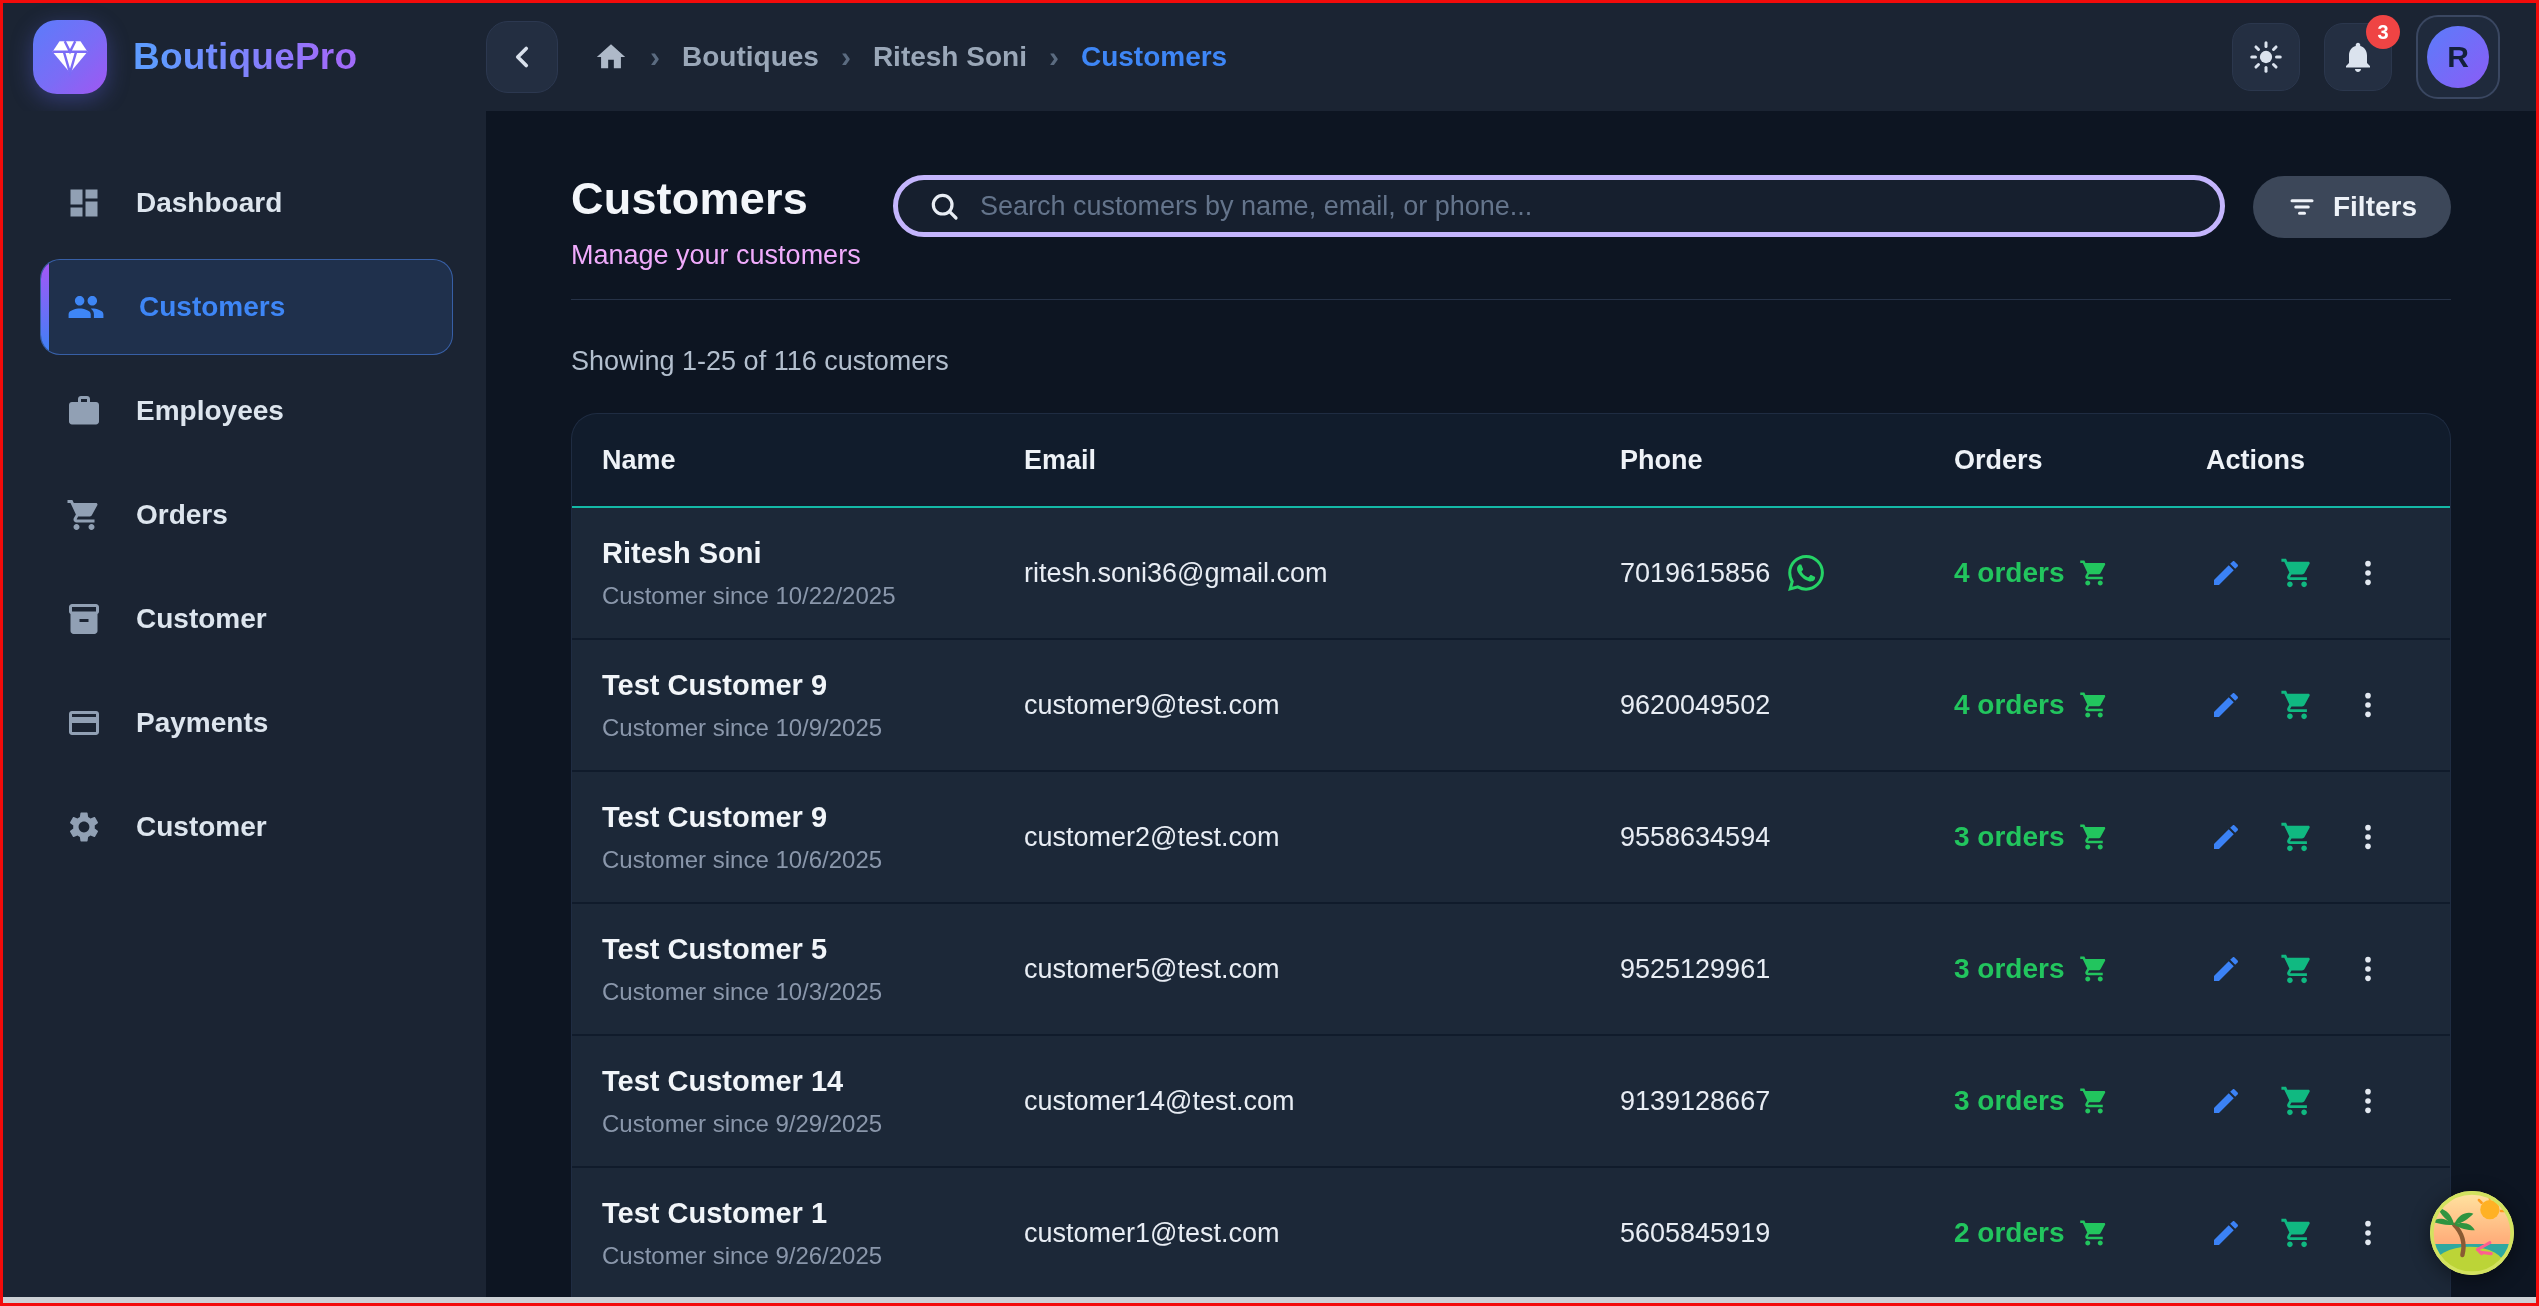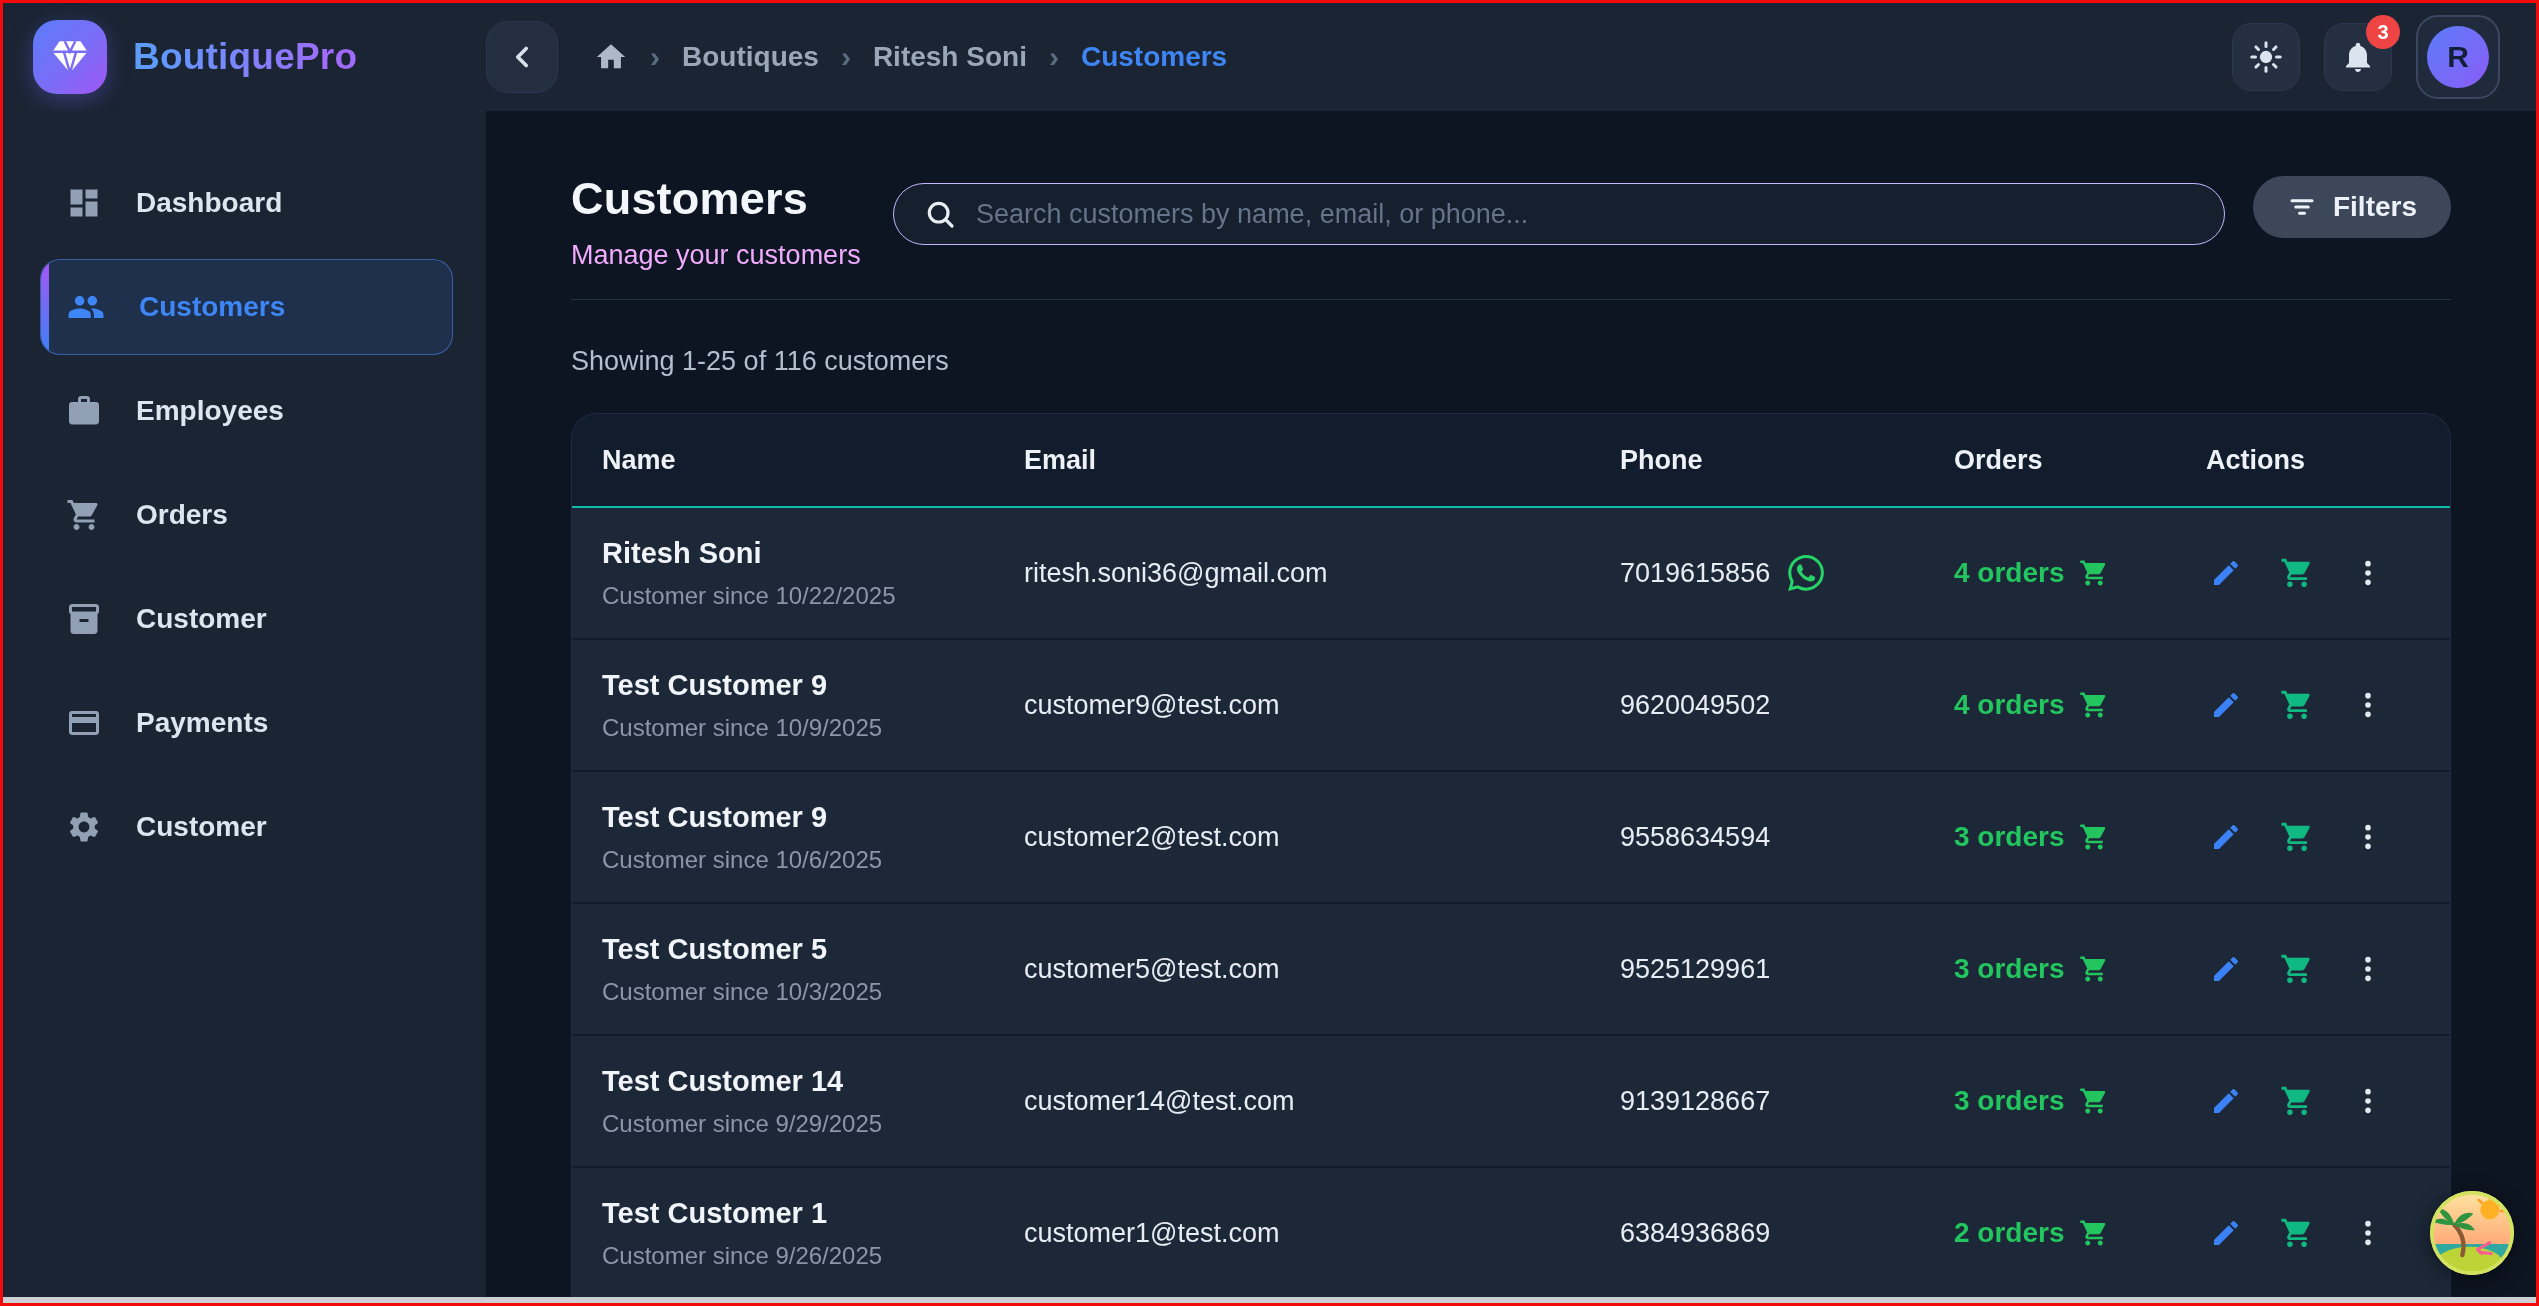--- a/index.html
+++ b/index.html
@@ -87,22 +87,22 @@
   .nav-item.active .nav-label { font-weight:700; }
 
   .main { flex:1; padding:62px 85px 0 85px; overflow:hidden; }
 
   
   .page-head { display:flex; align-items:flex-start; }
   .title-block { width:322px; flex:none; }
   .page-title { font-size:45px; font-weight:800; color:#f3f6fa; letter-spacing:.2px; }
   .page-subtitle { margin-top:15px; font-size:27px; color:#f0abfc; }
   .search-pill {
-    flex:1; height:62px; margin-top:10px; border-radius:31px;
-    background:#161f2e; border:1px solid #c4b5fd;
+    flex:1; height:62px; margin-top:2px; border-radius:31px;
+    background:#161f2e; border:5px solid #c4b5fd;
     display:flex; align-items:center; gap:20px; padding:0 30px;
   }
   .search-pill input {
     flex:1; background:transparent; border:none; outline:none;
     font-family:inherit; font-size:27px; color:#dfe6f0;
   }
   .search-pill input::placeholder { color:#64748b; }
   .filters-btn {
     margin:3px 0 0 28px; height:62px; padding:0 34px; border-radius:31px;
     background:#3c4759; border:none; color:#eef2f8;
@@ -536,21 +536,21 @@
         </div>
       </div>
 
       <div class="tgrid trow">
         <div class="cell">
           <div class="cust-name">Test Customer 1</div>
           <div class="cust-since">Customer since 9/26/2025</div>
         </div>
         <div class="cell cell-email">customer1@test.com</div>
         <div class="cell cell-phone">
-            <span>6384936869</span>
+            <span>5605845919</span>
           </div>
         <div class="cell">
           <span class="orders-link">
             <span class="orders-text">2 orders</span>
             <span>
                 <svg width="30" height="30" viewBox="0 0 24 24" fill="currentColor">
                   <path d="M7 18c-1.1 0-1.99.9-1.99 2S5.9 22 7 22s2-.9 2-2-.9-2-2-2zM1 2v2h2l3.6 7.59-1.35 2.45c-.16.28-.25.61-.25.96 0 1.1.9 2 2 2h12v-2H7.42c-.14 0-.25-.11-.25-.25l.03-.12.9-1.63h7.45c.75 0 1.41-.41 1.75-1.03l3.58-6.49c.08-.14.12-.31.12-.49 0-.55-.45-1-1-1H5.21l-.94-2H1zm16 16c-1.1 0-1.99.9-1.99 2s.89 2 1.99 2 2-.9 2-2-.9-2-2-2z"></path>
                 </svg>
               </span>
           </span>

